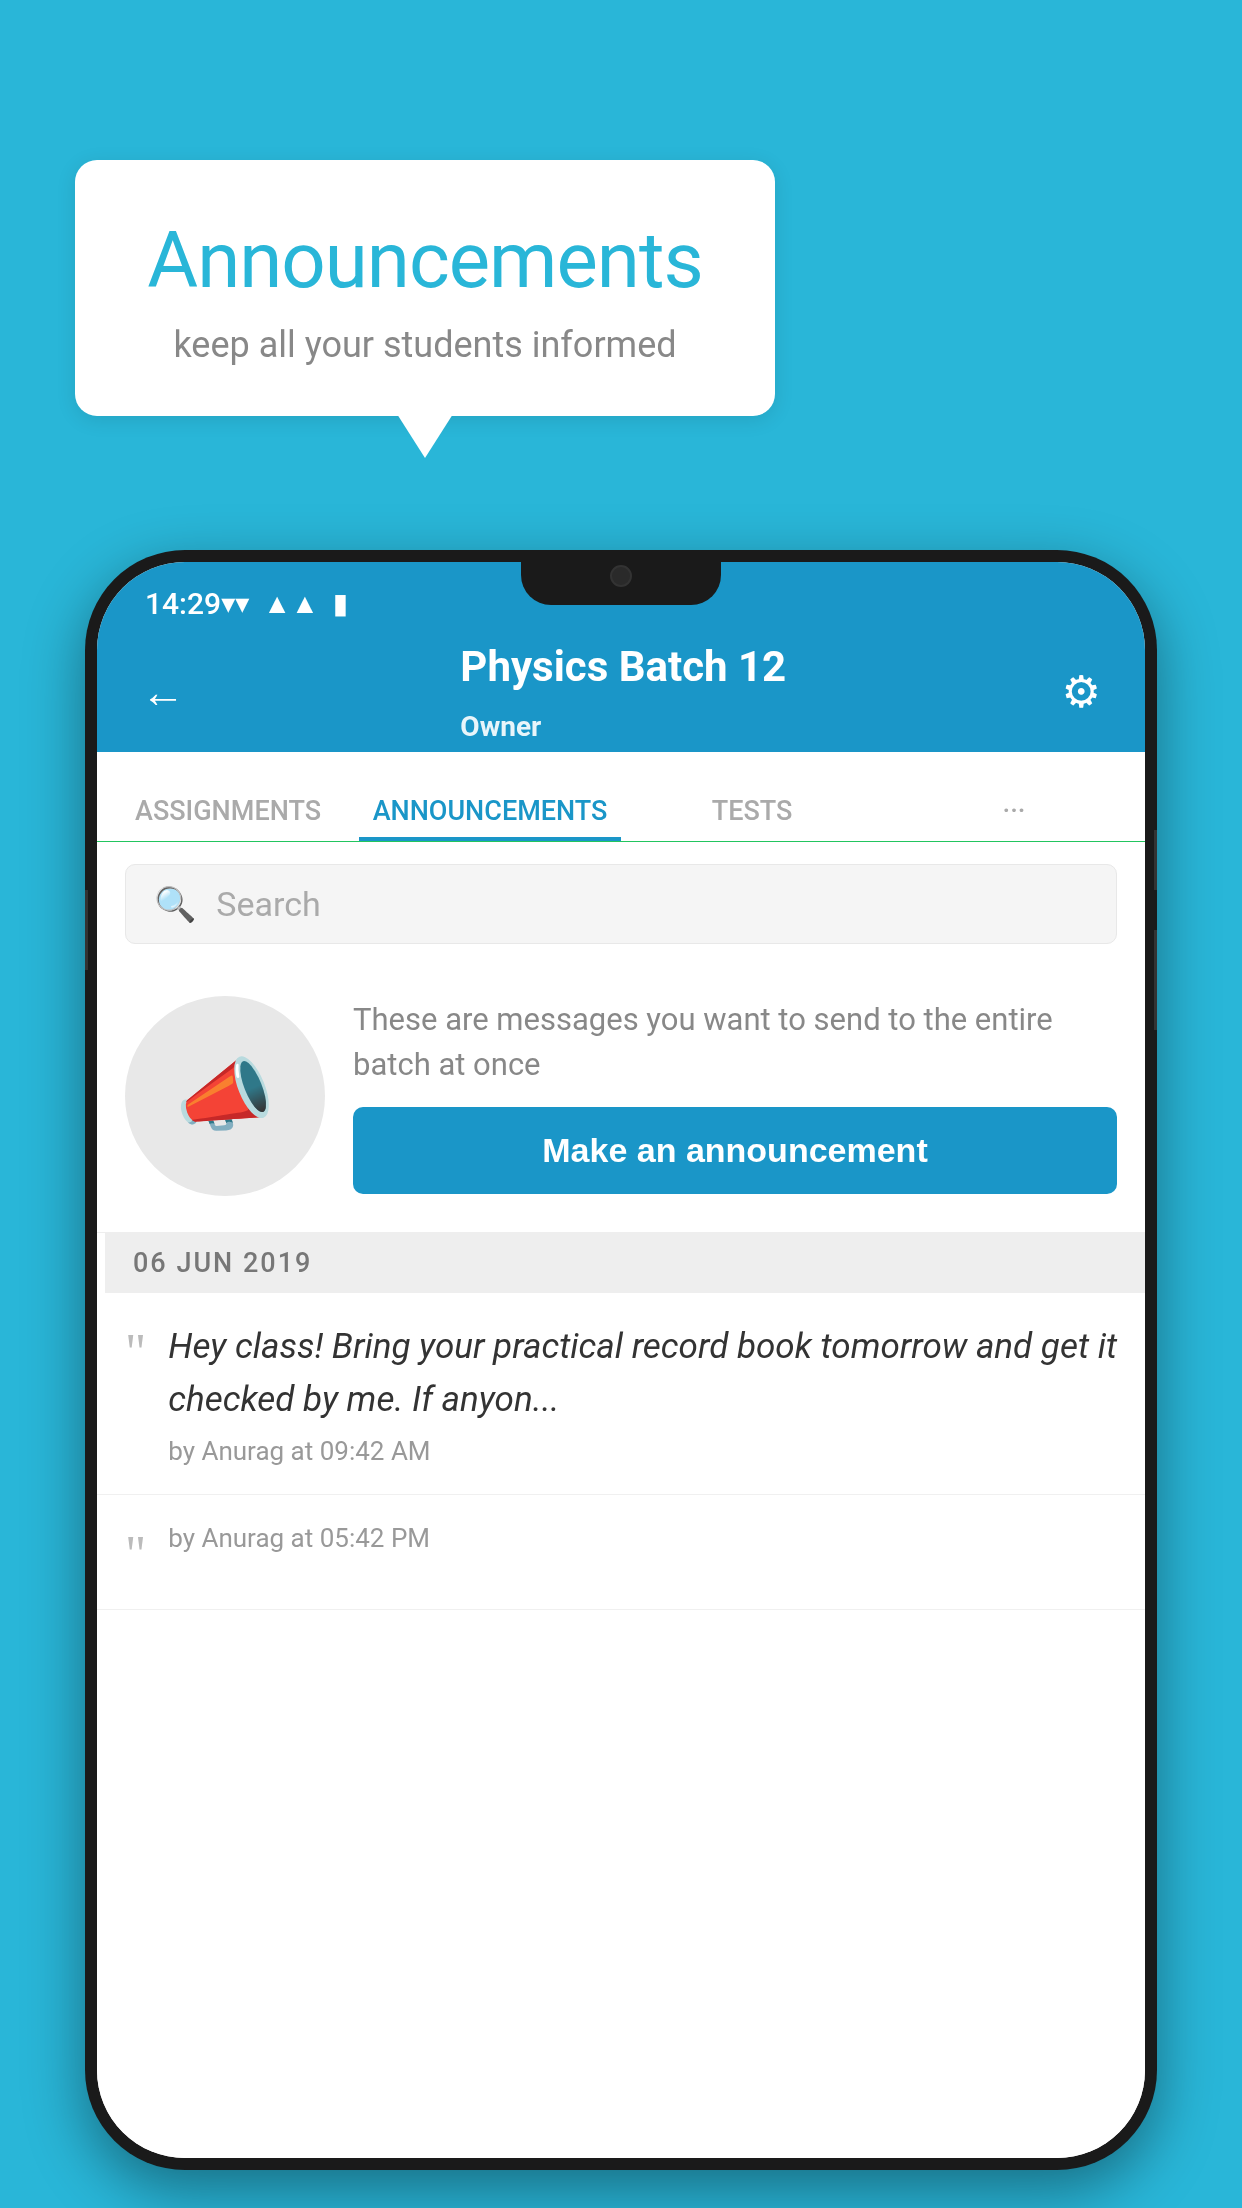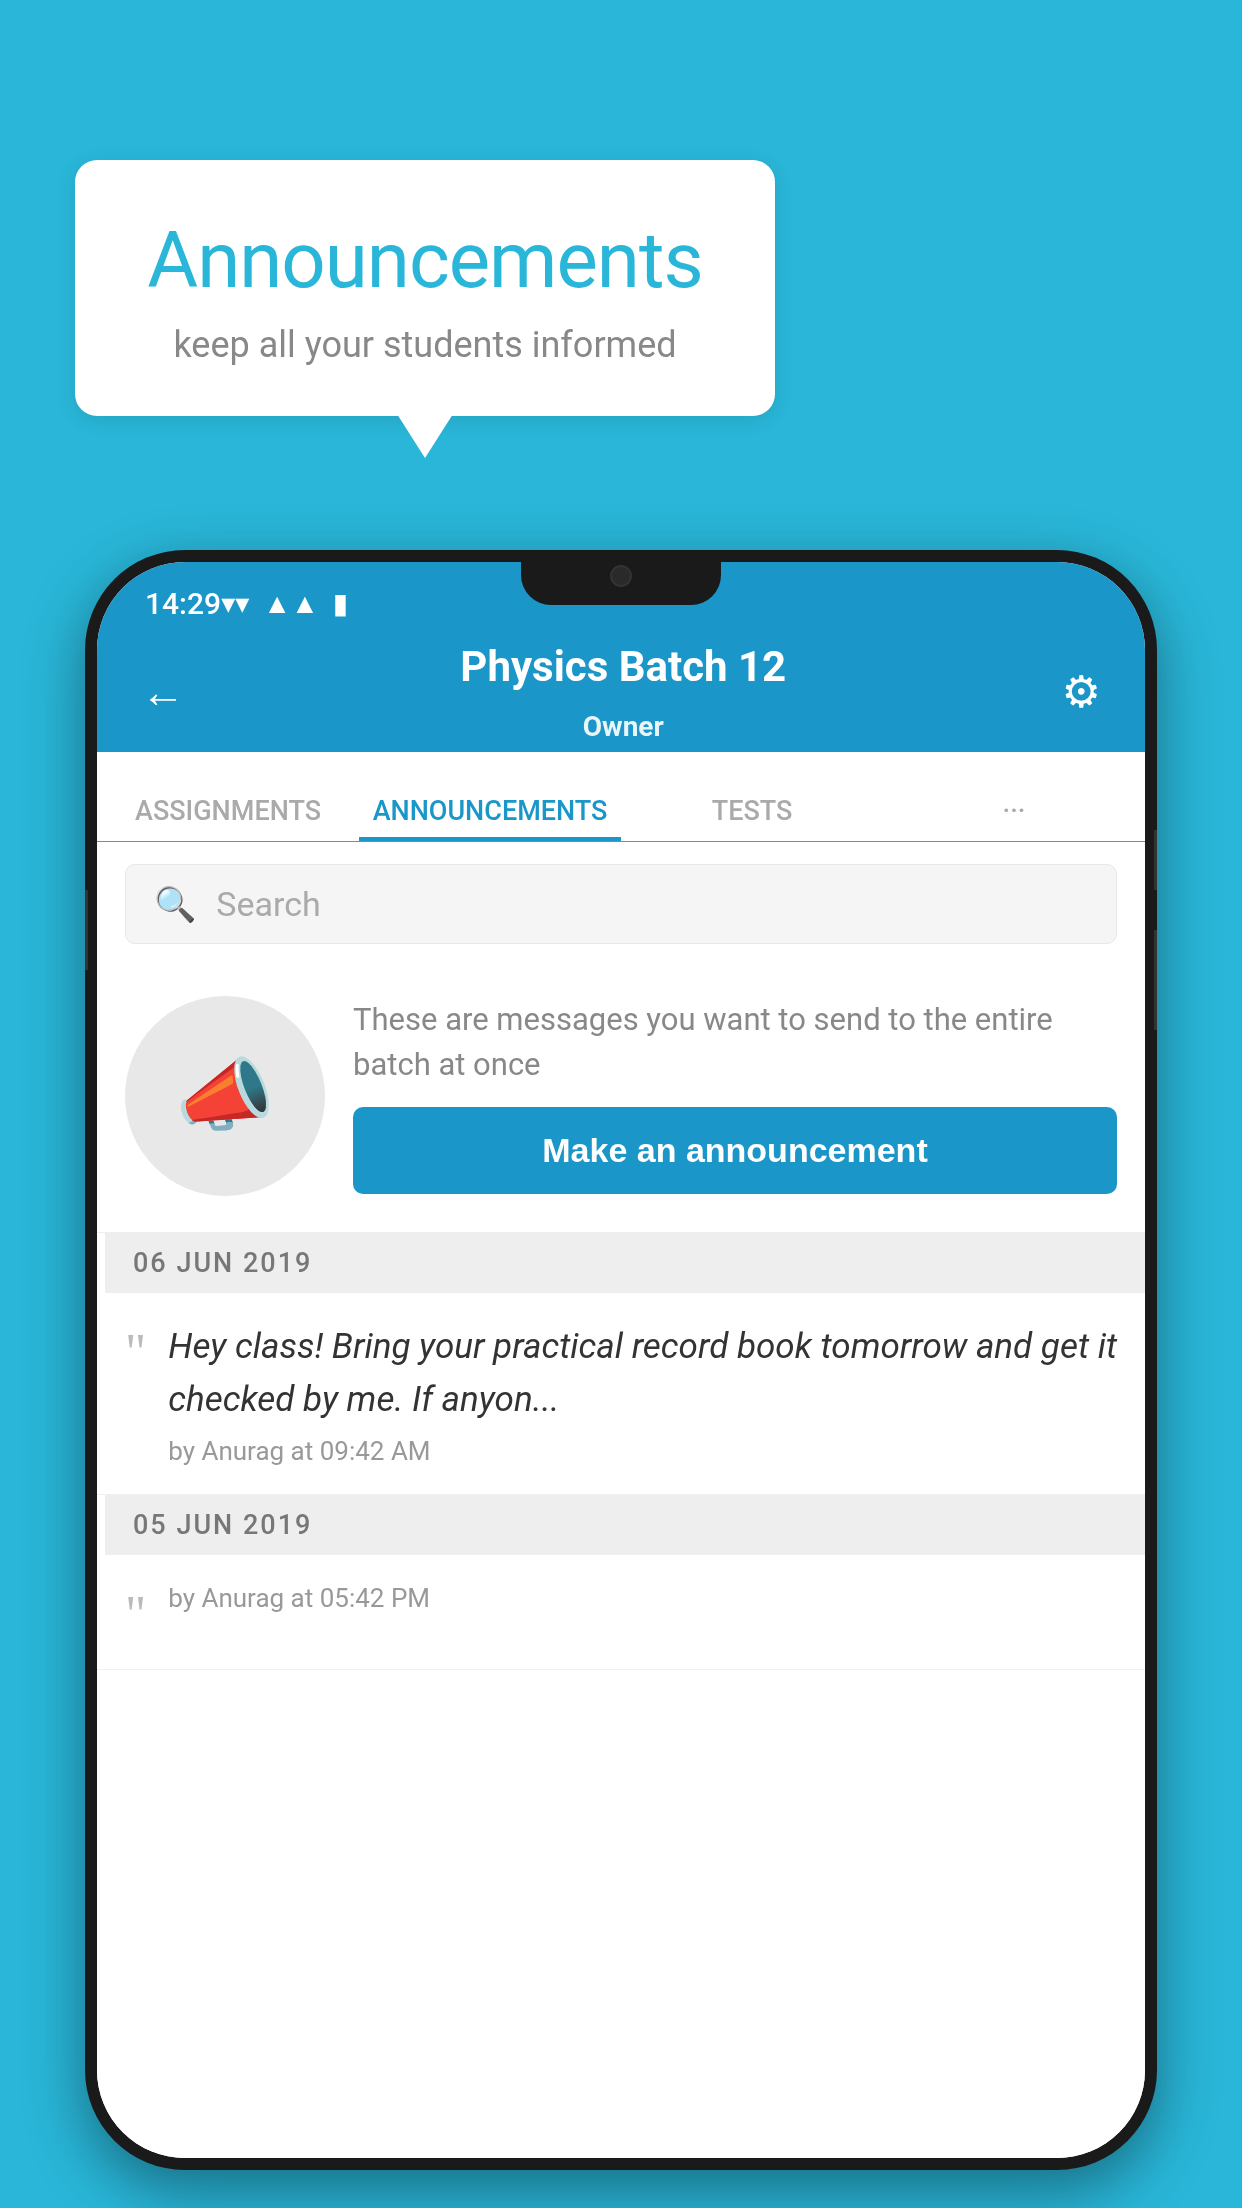--- a/index.html
+++ b/index.html
@@ -140,21 +140,21 @@
       padding: 0 44px;
     }
 
     .back-btn {
       color: white;
       font-size: 44px;
       cursor: pointer;
     }
 
     .app-bar-center {
-      text-align: center;
+      text-align: left;
     }
 
     .app-bar-title {
       color: white;
       font-size: 42px;
       font-weight: 700;
     }
 
     .app-bar-subtitle {
       color: rgba(255,255,255,0.9);
@@ -433,21 +433,20 @@
       <div class="date-separator">06  JUN  2019</div>
 
       <div class="announcement-item">
         <div class="quote-icon">"</div>
         <div class="announcement-content">
           <div class="announcement-text">Hey class! Bring your practical record book tomorrow and get it checked by me. If anyon...</div>
           <div class="announcement-meta">by Anurag at 09:42 AM</div>
         </div>
       </div>
 
-      <div class="date-separator">05  JUN  2019</div>
 
       <div class="announcement-item">
         <div class="quote-icon">"</div>
         <div class="announcement-content">
           <div class="announcement-meta">by Anurag at 05:42 PM</div>
         </div>
       </div>
 
     </div>
   </div>

